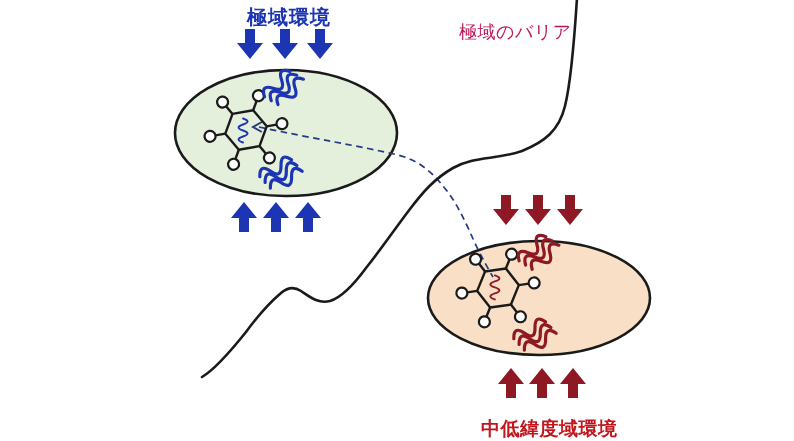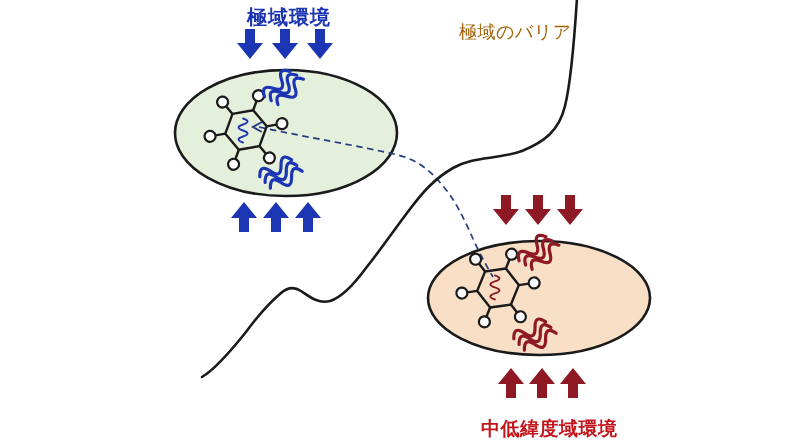--- a/index.html
+++ b/index.html
@@ -8,21 +8,21 @@
     --line:#1a1a1a; --dash:#263a80; --white:#ffffff;
   }
   html,body{margin:0;padding:0;background:#fff;}
   .stage{
     position:relative; width:794px; height:441px; background:var(--white);
     font-family:"DejaVu Sans", sans-serif; overflow:hidden;
   }
   .stage svg{position:absolute;left:0;top:0;}
   .lbl{position:absolute;white-space:nowrap;line-height:1.1;}
   .lbl-polar{left:247px;top:6px;font-size:20px;font-weight:700;color:var(--blue);letter-spacing:1px;}
-  .lbl-barrier{left:459px;top:22px;font-size:18px;font-weight:500;color:#a16207;letter-spacing:0.5px;}
+  .lbl-barrier{left:459px;top:22px;font-size:18px;font-weight:500;color:#be185d;letter-spacing:0.5px;}
   .lbl-midlat{left:481px;top:418px;font-size:19px;font-weight:700;color:var(--red-text);letter-spacing:0.5px;}
 
   .ell-g{fill:var(--green-fill);stroke:var(--line);stroke-width:2.6;}
   .ell-p{fill:var(--peach-fill);stroke:var(--line);stroke-width:2.6;}
   .barrier{fill:none;stroke:var(--line);stroke-width:2.6;stroke-linecap:round;}
   .dash{fill:none;stroke:var(--dash);stroke-width:1.7;stroke-dasharray:6.5 4.5;}
   .dash-head{fill:none;stroke:var(--dash);stroke-width:2;stroke-linecap:round;}
   .hexring{fill:none;stroke:var(--line);stroke-width:2.4;stroke-linejoin:round;}
   .bond{stroke:var(--line);stroke-width:2.4;}
   .atom{fill:var(--white);stroke:var(--line);stroke-width:2.2;}

